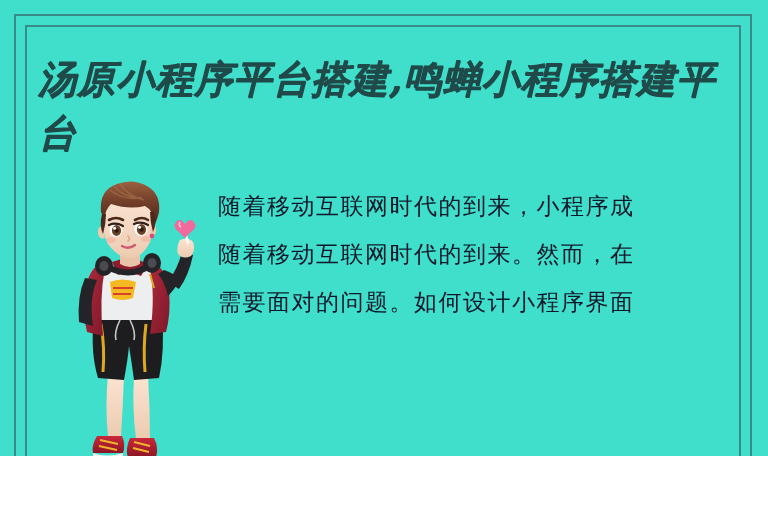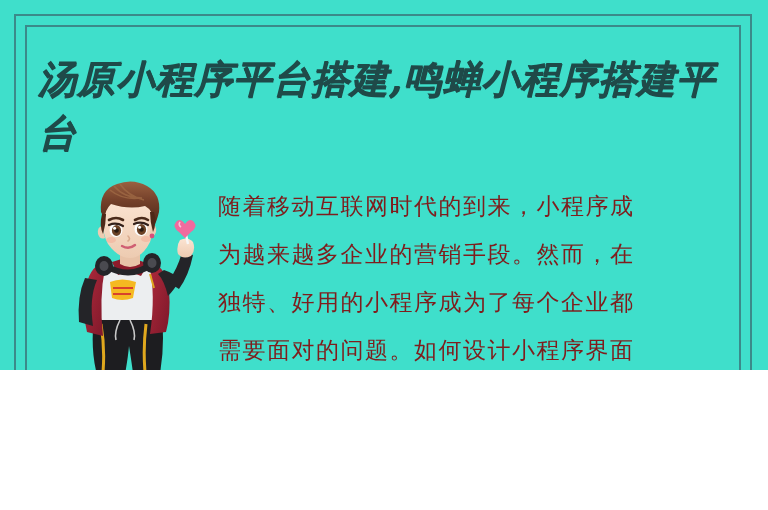--- a/index.html
+++ b/index.html
@@ -9,21 +9,21 @@
   body {
     width: 768px;
     height: 510px;
     overflow: hidden;
     font-family: "Liberation Sans", sans-serif;
   }
 
   #banner {
     position: relative;
     width: 768px;
-    height: 370px;
+    height: 456px;
     background: #3fdfcb;
     overflow: hidden;
   }
 
   
   .frame-outer {
     position: absolute;
     left: 14px;
     top: 14px;
     width: 738px;
@@ -59,21 +59,21 @@
     text-shadow: 0.5px 0.5px 0 #1f4a49;
   }
   .title-line { white-space: nowrap; }
 
   
   .body-copy {
     position: absolute;
     left: 218px;
     top: 182px;
     width: 512px;
-    color: #7f1d1d;
+    color: #0f172a;
     font-family: "DejaVu Sans", "Liberation Sans", sans-serif;
     font-size: 23px;
     line-height: 48px;
     letter-spacing: 1.5px;
   }
   .body-line { white-space: nowrap; }
 
   
   .character {
     position: absolute;
@@ -196,18 +196,17 @@
 
       <path d="M60 58 q3 3 0 5" stroke="#d9ab8e" stroke-width="1.6" fill="none" stroke-linecap="round"></path>
       <path d="M54 68 q7 4 13 -1" stroke="#cf5e72" stroke-width="2.4" fill="none" stroke-linecap="round"></path>
       <ellipse cx="43" cy="62" rx="5" ry="3" fill="#f3a891" opacity="0.5"></ellipse>
       <ellipse cx="78" cy="61" rx="5" ry="3" fill="#f3a891" opacity="0.5"></ellipse>
     </svg>
   </div>
 
   <div class="body-copy">
     <div class="body-line">随着移动互联网时代的到来，小程序成</div>
-    <div class="body-line">为越来越多企业的营销手段。然而，在</div>
-    <div class="body-line">独特、好用的小程序成为了每个企业都</div>
+    <div class="body-line">随着移动互联网时代的到来。然而，在</div>
     <div class="body-line">需要面对的问题。如何设计小程序界面</div>
   </div>
 
 </div>
 
 </body></html>

